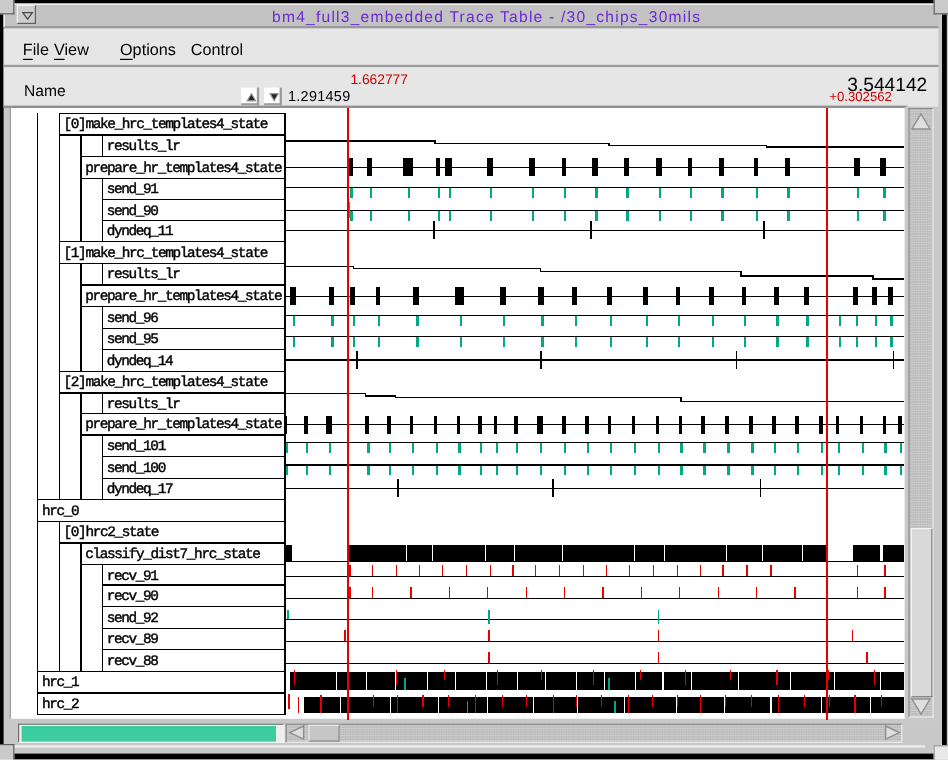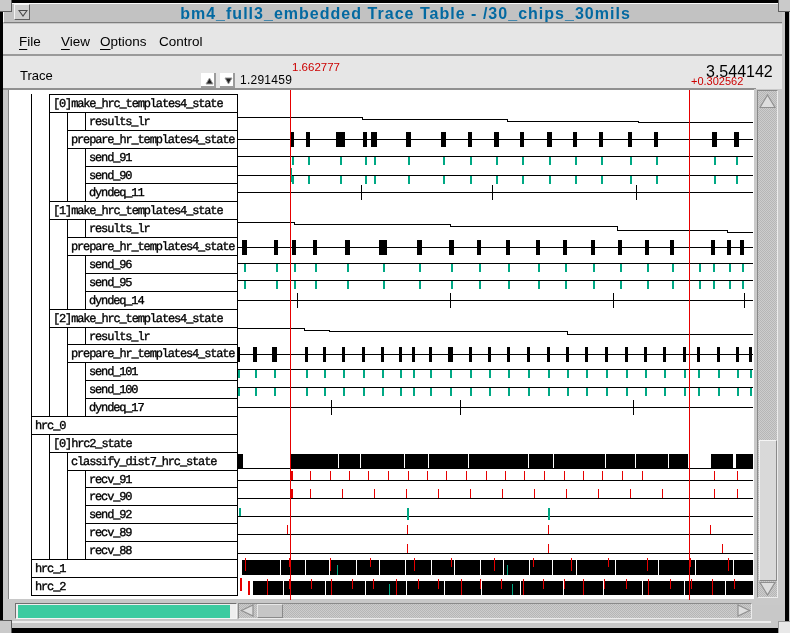--- a/index.html
+++ b/index.html
@@ -6,37 +6,37 @@
 .abs { position:absolute; }
 </style></head>
 <body>
 
 <div class="abs" style="left:11px;top:0;width:768px;height:2.5px;background:#000"></div>
 <div class="abs" style="left:0;top:11px;width:3px;height:609px;background:#000"></div>
 <div class="abs" style="left:784.5px;top:11px;width:4px;height:610px;background:#000"></div>
 <div class="abs" style="left:11px;top:628px;width:768px;height:5px;background:#000"></div>
 
 <div class="abs" style="left:3px;top:3px;width:779px;height:20px;background:#c2c2c2;border-top:1px solid #fafafa;border-left:1px solid #fafafa;border-bottom:1px solid #7e7e7e"></div>
-<div class="abs" style="left:3px;top:3px;width:779px;height:20px;text-align:center;font-weight:bold;font-size:16px;letter-spacing:1.02px;line-height:21px;padding-left:26px;color:#0369a1">bm4_full3_embedded Trace Table - /30_chips_30mils</div>
+<div class="abs" style="left:3px;top:3px;width:779px;height:20px;text-align:center;font-weight:normal;font-size:13px;letter-spacing:1.02px;line-height:21px;padding-left:26px;color:#6d28d9">bm4_full3_embedded Trace Table - /30_chips_30mils</div>
 <div class="abs" style="left:14px;top:4px;width:16px;height:16px;background:#cecece;border-top:1px solid #f2f2f2;border-left:1px solid #f2f2f2;border-right:1.5px solid #5f5f5f;border-bottom:1.5px solid #5f5f5f"></div>
 <svg class="abs" style="left:17.5px;top:8.5px" width="10" height="8">
     <path d="M1,1.5 L9,1.5 L5,7 Z" fill="#cecece" stroke="#4a4a4a" stroke-width="1.1"></path>
   </svg>
 
 <div class="abs" style="left:3px;top:24px;width:779px;height:32px;background:#e6e6e6;border-bottom:2px solid #9a9a9a"></div>
 <div class="abs" style="left:3px;top:24px;width:702px;height:30px;font-size:13.5px;color:#000">
 <span class="abs" style="left:16px;top:10px"><u style="text-decoration-thickness:1px;text-underline-offset:3px">F</u>ile</span>
-<span class="abs" style="left:58px;top:10px"><u style="text-decoration-thickness:1px;text-underline-offset:3px">V</u>iew</span>
+<span class="abs" style="left:42px;top:10px"><u style="text-decoration-thickness:1px;text-underline-offset:3px">V</u>iew</span>
 <span class="abs" style="left:97px;top:10px"><u style="text-decoration-thickness:1px;text-underline-offset:3px">O</u>ptions</span>
 <span class="abs" style="left:156px;top:10px">Control</span>
 </div>
 
 <div class="abs" style="left:3px;top:56px;width:779px;height:33px;background:#e6e6e6"></div>
 <div class="abs" style="left:3px;top:88px;width:753px;height:2px;background:#909090"></div>
-<div class="abs" style="left:20px;top:68px;font-size:13px;color:#000">Trace</div>
+<div class="abs" style="left:20px;top:68px;font-size:13px;color:#000">Name</div>
 <div class="abs" style="left:201px;top:72.5px;width:15px;height:15px;background:#fff;border-right:2px solid #9c9c9c;border-bottom:2px solid #9c9c9c"></div>
 <svg class="abs" style="left:204.5px;top:76.5px" width="9" height="8">
     <path d="M4.5,1 L8,7 L1,7 Z" fill="#222" stroke="#999" stroke-width="1"></path>
   </svg>
 <div class="abs" style="left:220px;top:72.5px;width:15px;height:15px;background:#fff;border-right:2px solid #9c9c9c;border-bottom:2px solid #9c9c9c"></div>
 <svg class="abs" style="left:223.5px;top:76.5px" width="9" height="8">
     <path d="M1,1 L8,1 L4.5,7 Z" fill="#222" stroke="#999" stroke-width="1"></path>
   </svg>
 <div class="abs" style="left:240px;top:73px;font-size:12px;letter-spacing:0.25px;color:#000">1.291459</div>
 <div class="abs" style="left:292px;top:61px;font-size:11.5px;color:#cc0000">1.662777</div>

